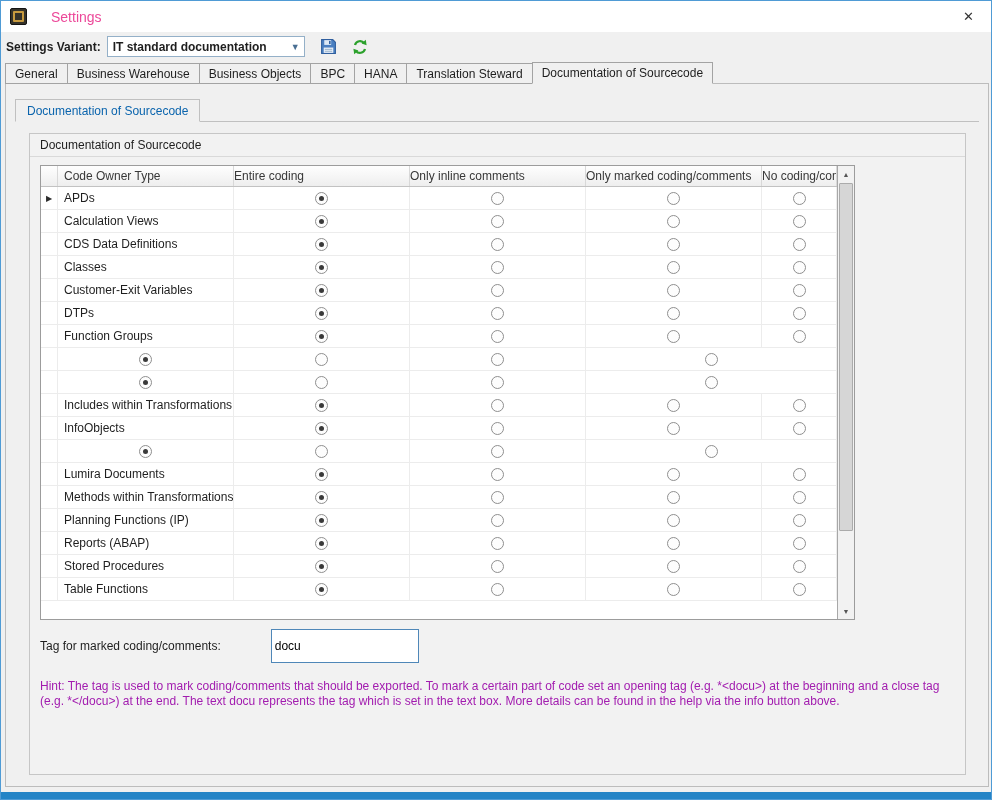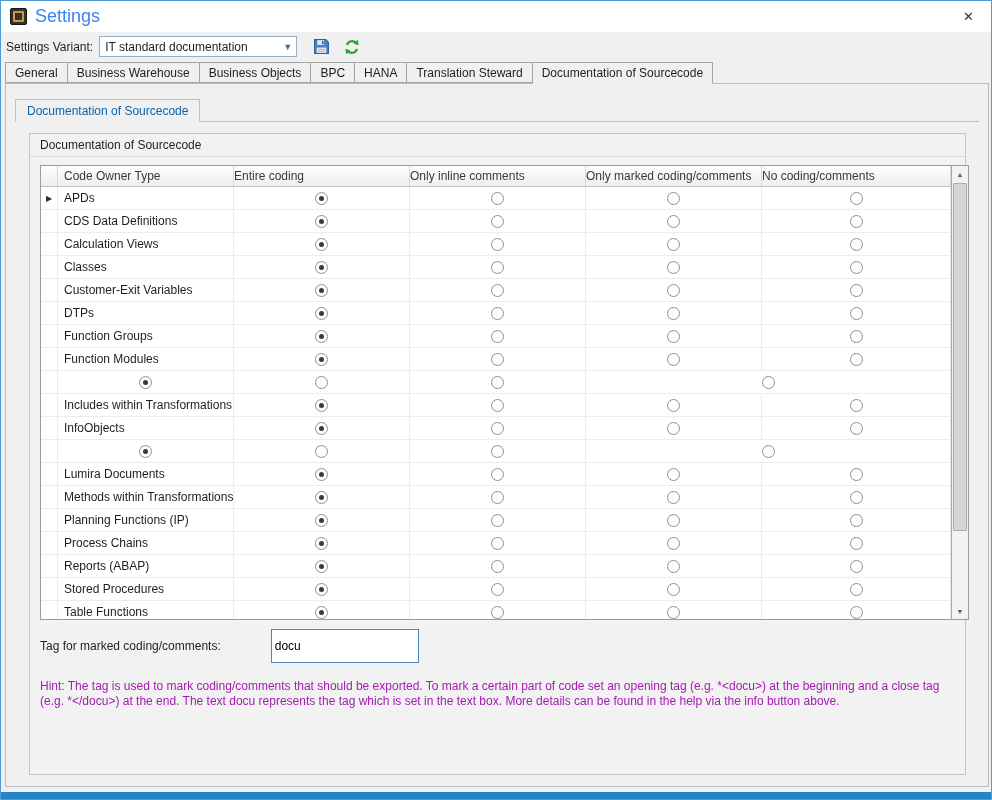--- a/index.html
+++ b/index.html
@@ -6,51 +6,51 @@
   html,body { width:992px; height:800px; }
   body { font-family:"Liberation Sans", sans-serif; font-size:12px; color:#1e1e1e; background:#fff; }
 
   .window { position:relative; width:992px; height:800px; background:#f0f0f0; border:1px solid #4f9bd5; overflow:hidden; }
   .bottom-accent { position:absolute; left:0; right:0; bottom:0; height:7px; background:#2484c6; }
 
   
   .titlebar { position:absolute; top:0; left:0; right:0; height:31px; background:#ffffff; display:flex; align-items:center; padding-left:9px; }
   .app-icon { width:17px; height:17px; background:#35322a; border:1px solid #141414; border-radius:2px; position:relative; margin-right:8px; flex:none; }
   .app-icon::before { content:""; position:absolute; inset:2px; border:2px solid #c79a3f; border-radius:1px; }
-  .title-text { font-size:18px; color:#3b82f6; }
+  .title-text { font-size:14px; color:#ec4899;margin-left:16px; }
   .close-btn { position:absolute; right:0; top:0; width:45px; height:31px; display:flex; align-items:center; justify-content:center; font-size:13px; color:#333; cursor:default; }
 
   
-  .toolbar { position:absolute; top:31px; left:0; right:0; height:29px; display:flex; align-items:center; padding-left:5px; }
+  .toolbar { position:absolute; top:31px; left:0; right:0; height:29px; display:flex; align-items:center; padding-left:5px;font-weight:bold; }
   .variant-label { margin-right:6px; }
   .combo { width:198px; height:21px; background:#fff; border:1px solid #94b0c8; display:flex; align-items:center; }
   .combo-text { flex:1; padding-left:5px; white-space:nowrap; overflow:hidden; }
   .combo-arrow { width:17px; text-align:center; color:#4a6f93; font-size:9px; }
   .tool-btn { width:22px; height:22px; display:flex; align-items:center; justify-content:center; }
   .tool-btn.save { margin-left:13px; }
   .tool-btn.refresh { margin-left:9px; }
 
   
-  .tabbar { position:absolute; top:61px; left:4px; height:22px; display:flex; align-items:flex-start; z-index:3; }
+  .tabbar { position:absolute; top:61px; left:4px; height:22px; display:flex; align-items:center; z-index:3; }
   .tab { height:21px; line-height:20px; padding:0 9px; background:#f0f0f0; border:1px solid #a3a3a3; margin-right:-1px; white-space:nowrap; }
   .tab.active { height:22px; line-height:21px; background:#f0f0f0; border-bottom:1px solid #f0f0f0; position:relative; z-index:2; }
 
   
   .panel { position:absolute; top:82px; left:4px; width:984px; height:704px; background:#f0f0f0; border:1px solid #bcbcbc; }
 
   
   .subtabbar { position:absolute; top:14px; left:9px; right:9px; height:24px; border-bottom:1px solid #c0c0c0; display:flex; align-items:flex-end; z-index:2; }
   .subtab { height:23px; line-height:22px; padding:0 11px; background:#f0f0f0; border:1px solid #c0c0c0; border-bottom:1px solid #f0f0f0; margin-bottom:-1px; color:#0a64ad; white-space:nowrap; }
 
   
   .groupbox { position:absolute; left:23px; top:49px; width:937px; height:642px; border:1px solid #c6c6c6; background:#f2f2f2; }
   .group-caption { height:23px; line-height:22px; padding-left:10px; border-bottom:1px solid #d9d9d9; }
 
   
-  .grid { position:absolute; left:10px; top:31px; width:929px; height:455px; border:1px solid #9c9c9c; background:#fff; display:flex; }
+  .grid { position:absolute; left:10px; top:31px; width:815px; height:455px; border:1px solid #9c9c9c; background:#fff; display:flex; }
   .grid-main { flex:1; display:flex; flex-direction:column; overflow:hidden; }
   .grid-header { display:flex; height:21px; background:linear-gradient(#fefefe,#eeeeee); border-bottom:1px solid #c2c2c2; flex:none; }
   .hcell { border-right:1px solid #d8d8d8; line-height:20px; padding-left:6px; color:#383838; overflow:hidden; white-space:nowrap; }
   .grid-body { flex:1; overflow:hidden; }
   .grid-row { display:flex; height:23px; background:#fff; }
   .cell { border-right:1px solid #ececec; border-bottom:1px solid #ececec; display:flex; align-items:center; overflow:hidden; white-space:nowrap; }
   .c-ind { width:17px; justify-content:center; font-size:8px; color:#2b2b2b; padding-left:0; }
   .c-name { width:176px; padding-left:6px; }
   .c-opt { width:176px; justify-content:center; padding-left:0; }
   .c-last { width:auto; flex:1; }
@@ -151,52 +151,52 @@
                 </div>
                 <div class="cell c-opt">
                   <span class="radio"></span>
                 </div>
                 <div class="cell c-opt c-last">
                   <span class="radio"></span>
                 </div>
               </div>
               <div class="grid-row">
                 <div class="cell c-ind"></div>
+                <div class="cell c-name">Calculation Views</div>
+                <div class="cell c-opt">
+                  <span class="radio on"></span>
+                </div>
+                <div class="cell c-opt">
+                  <span class="radio"></span>
+                </div>
+                <div class="cell c-opt">
+                  <span class="radio"></span>
+                </div>
+                <div class="cell c-opt c-last">
+                  <span class="radio"></span>
+                </div>
+              </div>
+              <div class="grid-row">
+                <div class="cell c-ind"></div>
                 <div class="cell c-name">CDS Data Definitions</div>
                 <div class="cell c-opt">
                   <span class="radio on"></span>
                 </div>
                 <div class="cell c-opt">
                   <span class="radio"></span>
                 </div>
                 <div class="cell c-opt">
                   <span class="radio"></span>
                 </div>
                 <div class="cell c-opt c-last">
                   <span class="radio"></span>
                 </div>
               </div>
               <div class="grid-row">
                 <div class="cell c-ind"></div>
-                <div class="cell c-name">Calculation Views</div>
-                <div class="cell c-opt">
-                  <span class="radio on"></span>
-                </div>
-                <div class="cell c-opt">
-                  <span class="radio"></span>
-                </div>
-                <div class="cell c-opt">
-                  <span class="radio"></span>
-                </div>
-                <div class="cell c-opt c-last">
-                  <span class="radio"></span>
-                </div>
-              </div>
-              <div class="grid-row">
-                <div class="cell c-ind"></div>
                 <div class="cell c-name">Classes</div>
                 <div class="cell c-opt">
                   <span class="radio on"></span>
                 </div>
                 <div class="cell c-opt">
                   <span class="radio"></span>
                 </div>
                 <div class="cell c-opt">
                   <span class="radio"></span>
                 </div>
@@ -247,21 +247,20 @@
                 </div>
                 <div class="cell c-opt">
                   <span class="radio"></span>
                 </div>
                 <div class="cell c-opt c-last">
                   <span class="radio"></span>
                 </div>
               </div>
               <div class="grid-row">
                 <div class="cell c-ind"></div>
-                <div class="cell c-name">Function Modules</div>
                 <div class="cell c-opt">
                   <span class="radio on"></span>
                 </div>
                 <div class="cell c-opt">
                   <span class="radio"></span>
                 </div>
                 <div class="cell c-opt">
                   <span class="radio"></span>
                 </div>
                 <div class="cell c-opt c-last">
@@ -358,36 +357,20 @@
                 <div class="cell c-opt">
                   <span class="radio"></span>
                 </div>
                 <div class="cell c-opt c-last">
                   <span class="radio"></span>
                 </div>
               </div>
               <div class="grid-row">
                 <div class="cell c-ind"></div>
                 <div class="cell c-name">Planning Functions (IP)</div>
-                <div class="cell c-opt">
-                  <span class="radio on"></span>
-                </div>
-                <div class="cell c-opt">
-                  <span class="radio"></span>
-                </div>
-                <div class="cell c-opt">
-                  <span class="radio"></span>
-                </div>
-                <div class="cell c-opt c-last">
-                  <span class="radio"></span>
-                </div>
-              </div>
-              <div class="grid-row">
-                <div class="cell c-ind"></div>
-                <div class="cell c-name">Process Chains</div>
                 <div class="cell c-opt">
                   <span class="radio on"></span>
                 </div>
                 <div class="cell c-opt">
                   <span class="radio"></span>
                 </div>
                 <div class="cell c-opt">
                   <span class="radio"></span>
                 </div>
                 <div class="cell c-opt c-last">

